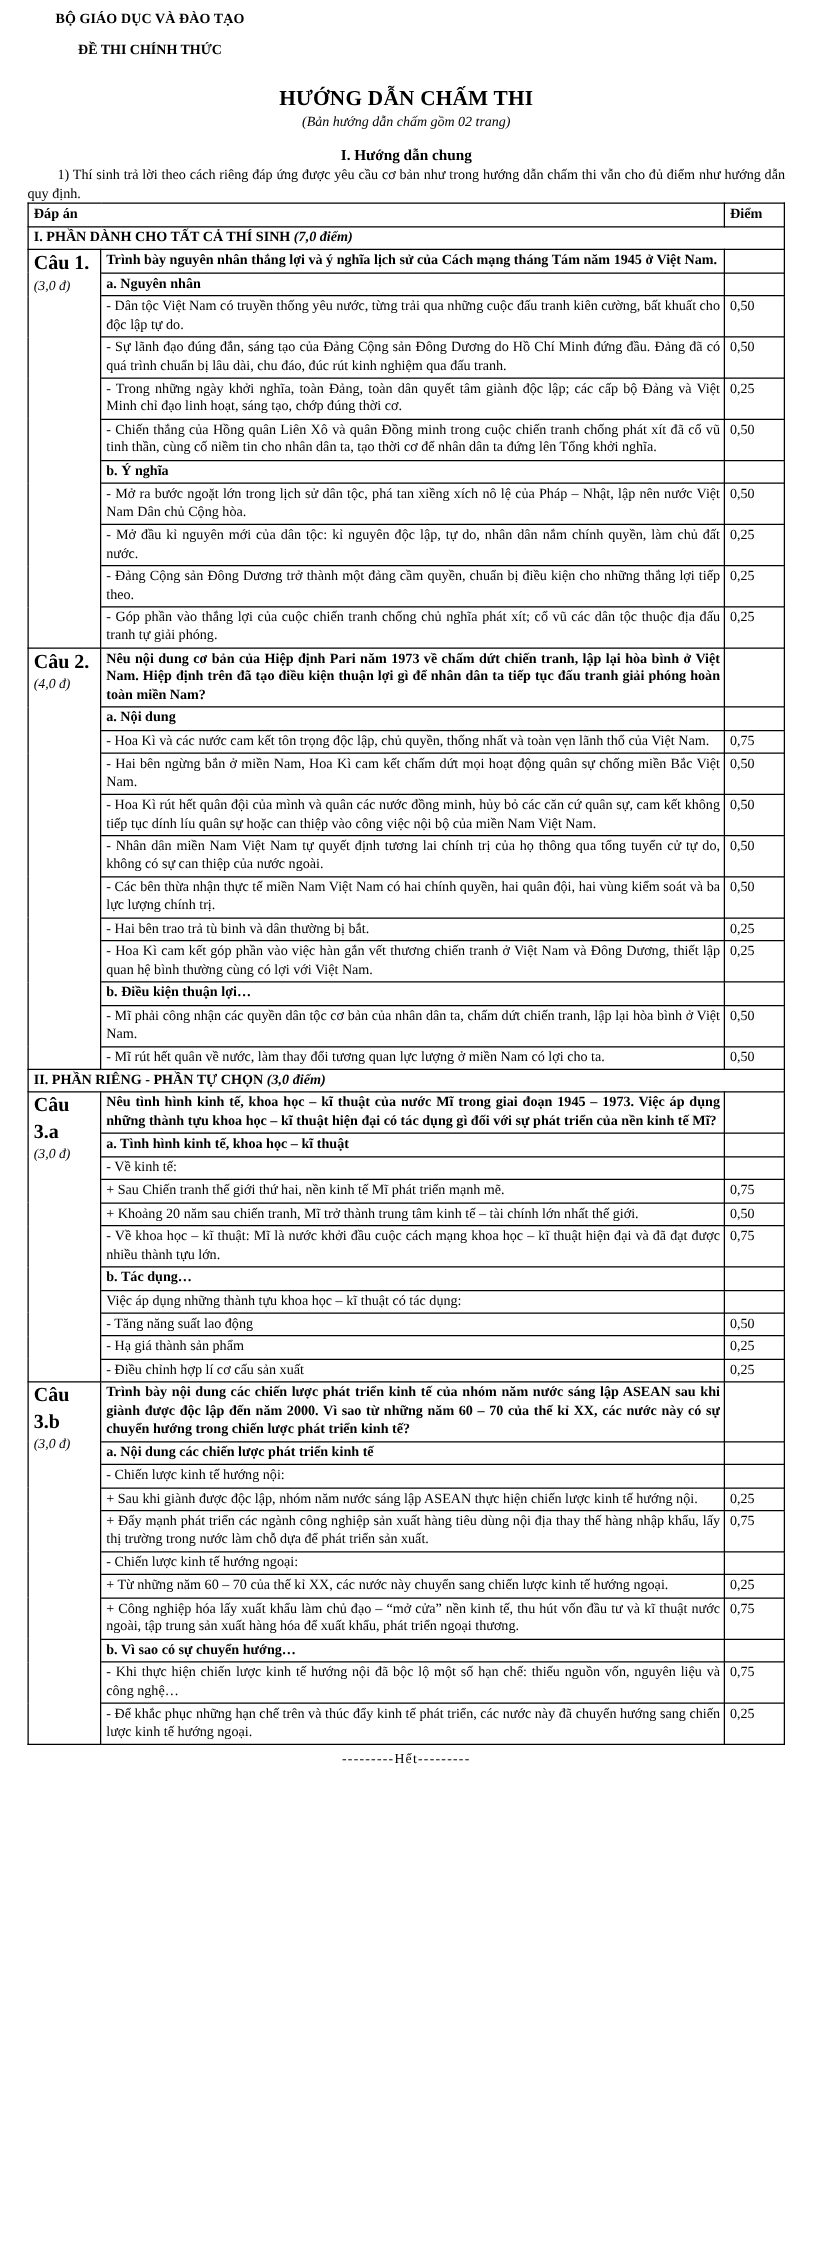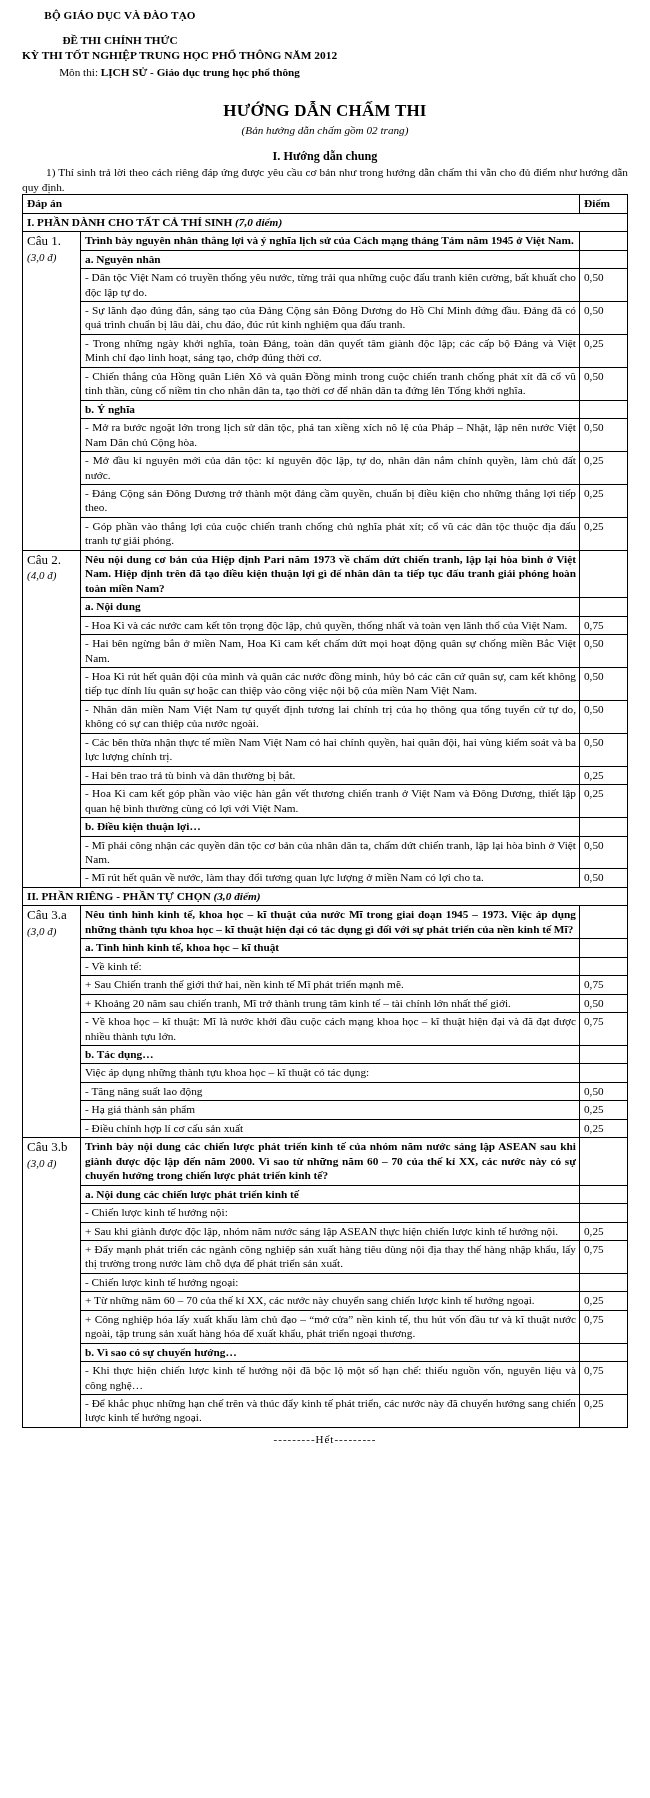--- a/index.html
+++ b/index.html
@@ -8,21 +8,21 @@
     width: 650px;
     background: #ffffff;
     font-family: "Liberation Serif", serif;
     color: #000000;
     font-size: 11.3px;
     line-height: 1.28;
   }
   .page { width: 650px; padding: 8px 22px 6px 22px; }
 
   
-  .hdr { display: flex; align-items: flex-start; flex-direction: column; }
+  .hdr { display: flex; align-items: flex-start; }
   .hdr-left { width: 196px; text-align: center; }
   .hdr-right { flex: 1; text-align: center; }
   .ministry { font-weight: bold; font-size: 11.2px; letter-spacing: .1px; }
   .official { font-weight: bold; font-size: 11.2px; margin-top: 11px; }
   .exam-title { font-weight: bold; font-size: 11.4px; }
   .subject { font-size: 11.2px; margin-top: 3px; }
   .subject .sb { font-weight: bold; }
 
   .doc-title { text-align: center; font-weight: bold; font-size: 17px; margin-top: 20px; letter-spacing: .2px; }
   .doc-sub { text-align: center; font-style: italic; font-size: 11.2px; margin-top: 2px; }
@@ -38,45 +38,39 @@
     border: 1px solid #000000;
     padding: 1px 3px 2px 4px;
     vertical-align: top;
     text-align: justify;
   }
   col.c1 { width: 58px; }
   col.c2 { width: auto; }
   col.c3 { width: 48px; }
   th.h { text-align: center; font-weight: bold; font-size: 11.4px; padding: 2px 0 3px 0; }
   td.qcell { text-align: left; padding-left: 3px; }
-  td.qcell .q { font-weight: normal; font-size: 13px; }
+  td.qcell .q { font-weight: bold; font-size: 16px; }
   td.qcell .pts { font-style: italic; font-size: 11px; }
   td.score { text-align: center; vertical-align: middle; font-size: 11.2px; }
   .sec-head { font-weight: bold; }
   .sec-head .it { font-style: italic; font-weight: bold; }
   .bq { font-weight: bold; }
   .subhead { font-weight: bold; }
   .center-note { text-align: center; margin-top: 4px; font-size: 11px; letter-spacing: 1px; }
 </style>
 </head>
 <body>
 
 <div class="page">
 
   <div class="hdr">
     <div class="hdr-left">
       <div class="ministry">BỘ GIÁO DỤC VÀ ĐÀO TẠO</div>
       <div class="official">ĐỀ THI CHÍNH THỨC</div>
     </div>
-    <div class="hdr-right">
-      <div class="exam-title">KỲ THI TỐT NGHIỆP TRUNG HỌC PHỔ THÔNG NĂM 2012</div>
-      <div class="subject">
-        <span>Môn thi: </span><span class="sb">LỊCH SỬ - Giáo dục trung học phổ thông</span>
-      </div>
-    </div>
   </div>
 
   <div class="doc-title">HƯỚNG DẪN CHẤM THI</div>
   <div class="doc-sub">(Bản hướng dẫn chấm gồm 02 trang)</div>
 
   <div class="sec-title">I. Hướng dẫn chung</div>
   <div class="para">1) Thí sinh trả lời theo cách riêng đáp ứng được yêu cầu cơ bản như trong hướng dẫn chấm thi vẫn cho đủ điểm như hướng dẫn quy định.</div>
 
 
   <table class="main">

